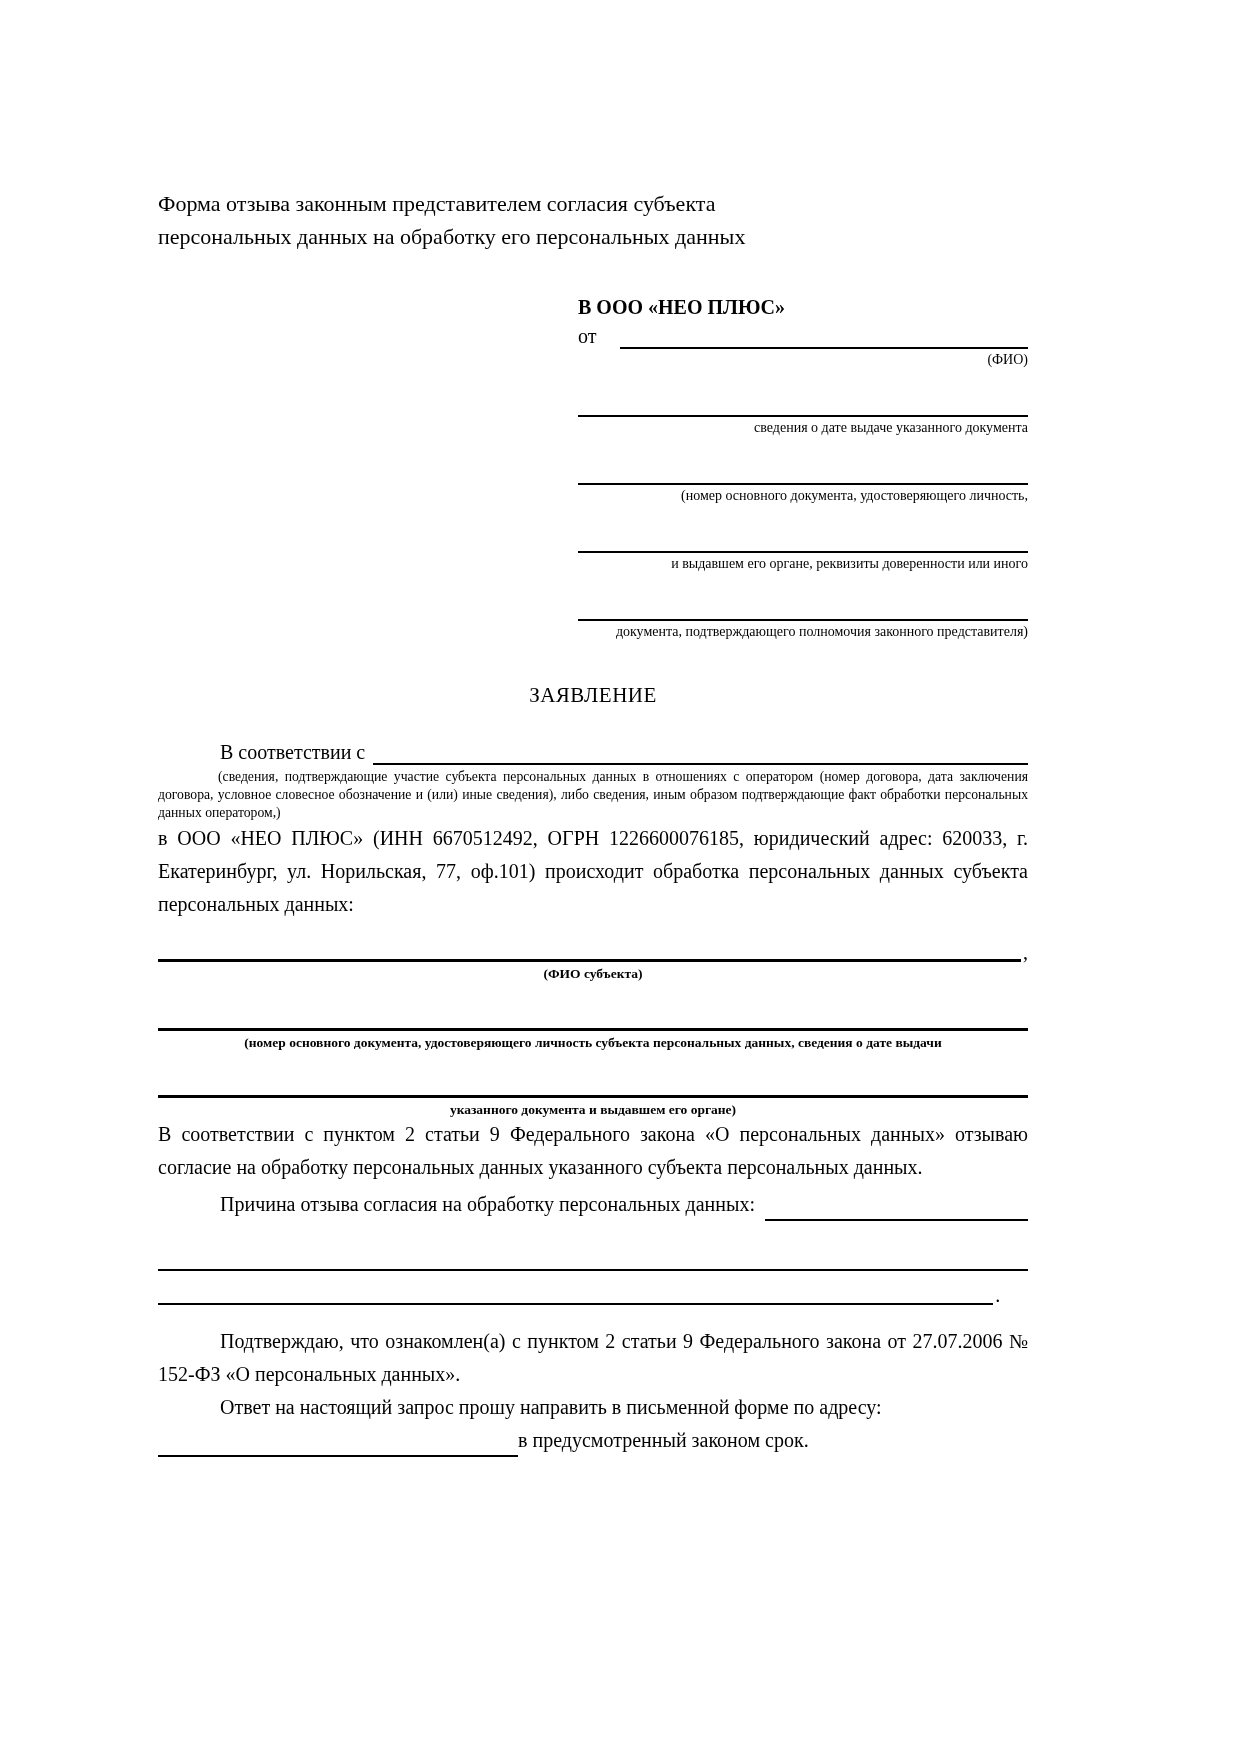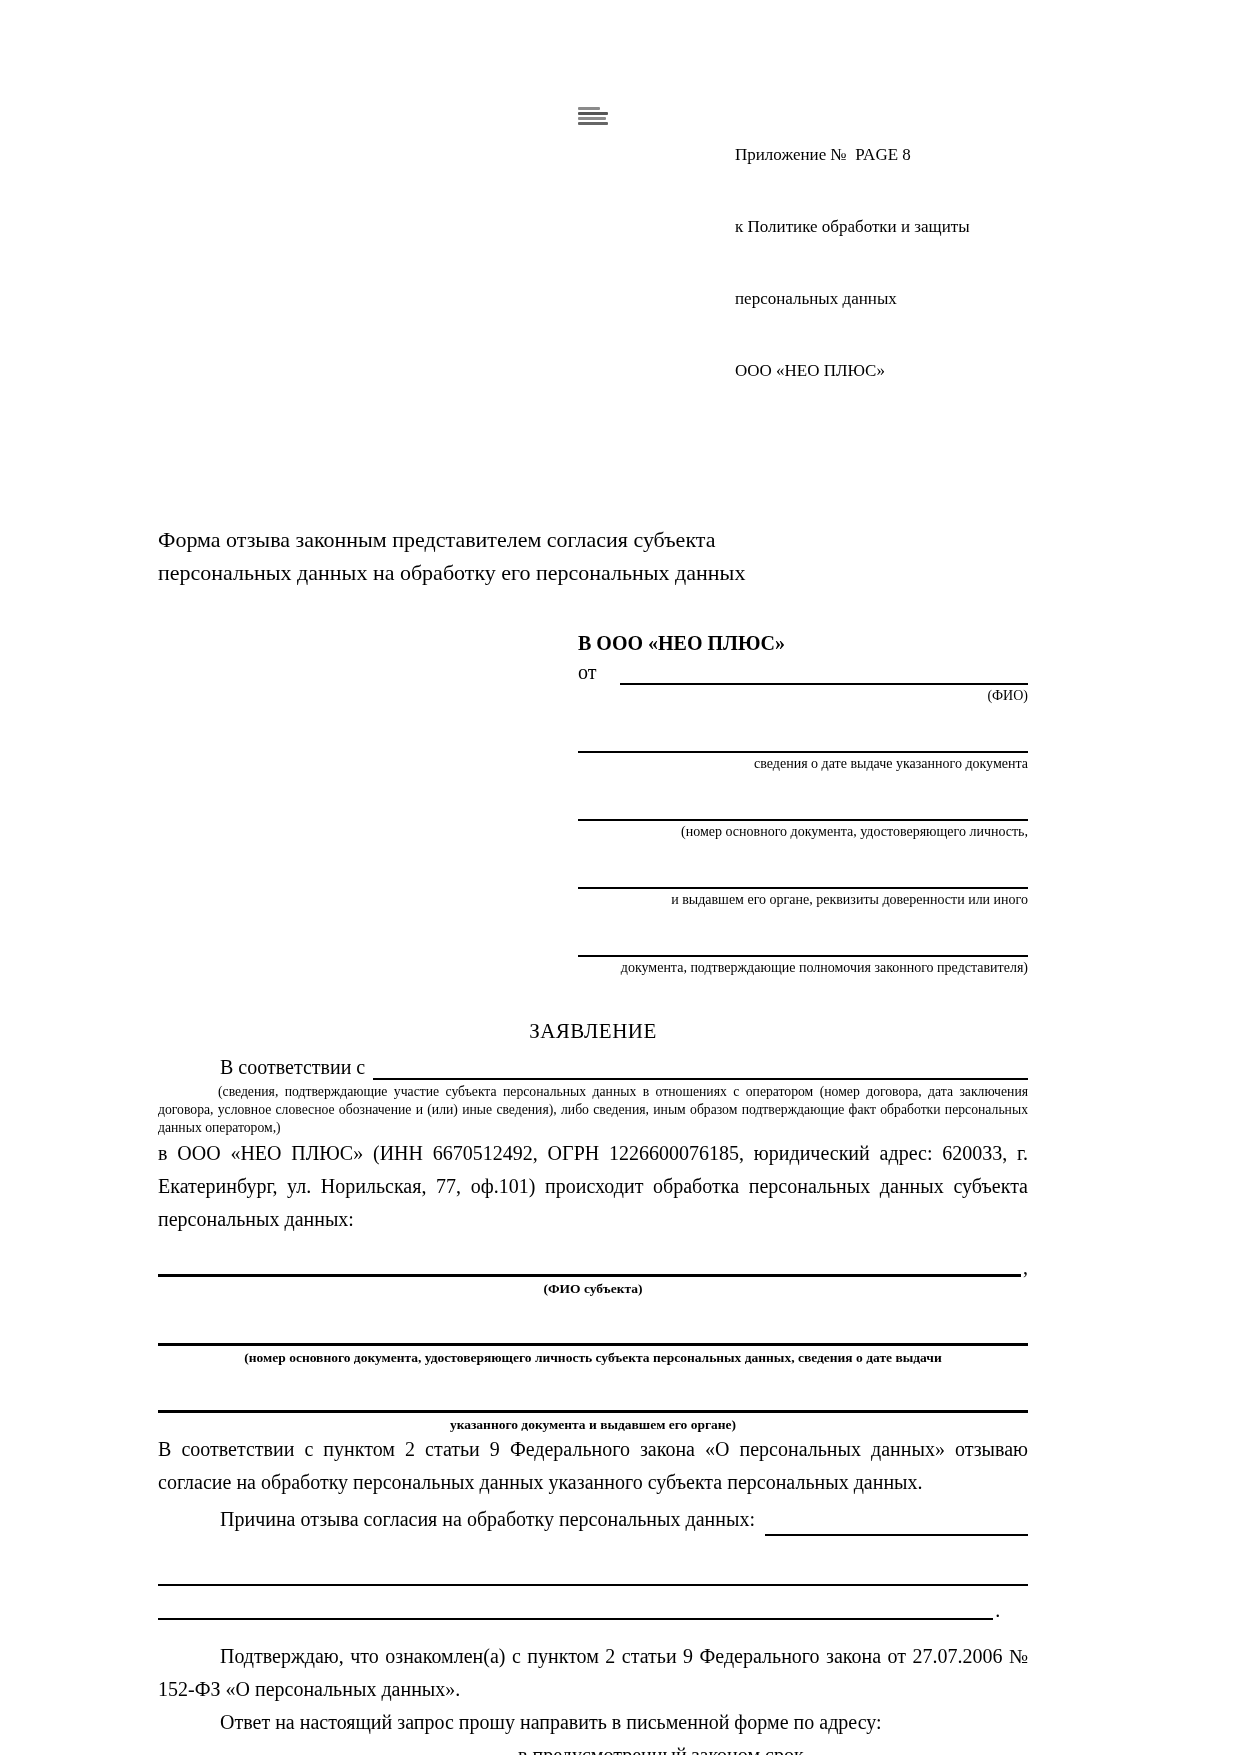--- a/index.html
+++ b/index.html
@@ -29,55 +29,41 @@
   .recip{margin-top:40px;margin-left:420px;}
   .recip-to{font-size:20px;line-height:28px;font-weight:bold;}
   .from-row{display:flex;align-items:flex-end;line-height:26px;margin-top:2px;}
   .from-row .lbl{margin-right:24px;}
   .fill{flex:1 1 auto;border-bottom:2px solid #000;height:22px;}
   .cap{font-size:14px;text-align:right;line-height:18px;margin-top:2px;}
   .fpair{margin-top:26px;}
   .fline{border-bottom:2px solid #000;height:20px;}
   
   .st-head{margin-top:42px;text-align:center;font-size:21px;letter-spacing:.5px;}
-  .accord-row{display:flex;align-items:flex-end;margin-top:10px;line-height:26px;}
+  .accord-row{display:flex;align-items:flex-end;margin-top:31px;line-height:26px;}
   .accord-row .lbl{margin-left:62px;margin-right:8px;white-space:nowrap;}
   .fine{font-size:13.7px;line-height:18px;text-align:justify;text-indent:60px;margin-top:3px;}
   .para{font-size:20px;line-height:33px;text-align:justify;}
   .para.ind{text-indent:62px;}
   .mid-line{display:flex;align-items:flex-end;margin-top:16px;}
   .mid-line .fill{border-bottom-width:3px;}
   .suffix{margin-left:2px;line-height:20px;}
   .cap-mid{font-size:13.5px;text-align:center;line-height:17px;margin-top:3px;font-weight:bold;}
   .reason-row{display:flex;align-items:flex-end;line-height:33px;margin-top:4px;}
   .reason-row .lbl{text-indent:62px;white-space:nowrap;margin-right:10px;}
   .blank-row{display:flex;align-items:flex-end;margin-top:28px;}
   .blank-row .fill{height:20px;}
   .addr-row{display:flex;align-items:flex-end;line-height:33px;}
   .addr-row .fill{flex:0 0 360px;border-bottom-width:2px;}
 </style>
 </head>
 <body>
 
 <div class="page">
 
-  <div class="hdr">
-    <span class="obj-icon">
-        <i></i>
-        <i></i>
-        <i></i>
-        <i></i>
-      </span>
-    <div class="hdr-block">
-      <div>Приложение №  PAGE 8</div>
-      <div>к Политике обработки и защиты</div>
-      <div>персональных данных</div>
-      <div>ООО «НЕО ПЛЮС»</div>
-    </div>
-  </div>
 
   <div class="title">
     <div>Форма отзыва законным представителем согласия субъекта</div>
     <div>персональных данных на обработку его персональных данных</div>
   </div>
 
   <div class="recip">
     <div class="recip-to">В ООО «НЕО ПЛЮС»</div>
     <div class="from-row">
       <span class="lbl">от</span>
@@ -92,21 +78,21 @@
     <div class="fpair">
       <div class="fline"></div>
       <div class="cap">(номер основного документа, удостоверяющего личность,</div>
     </div>
     <div class="fpair">
       <div class="fline"></div>
       <div class="cap">и выдавшем его органе, реквизиты доверенности или иного</div>
     </div>
     <div class="fpair">
       <div class="fline"></div>
-      <div class="cap">документа, подтверждающие полномочия законного представителя)</div>
+      <div class="cap">документа, подтверждающего полномочия законного представителя)</div>
     </div>
   </div>
 
   <div class="st-head">ЗАЯВЛЕНИЕ</div>
 
   <div class="accord-row">
     <span class="lbl">В соответствии с</span>
     <span class="fill"></span>
   </div>
 

